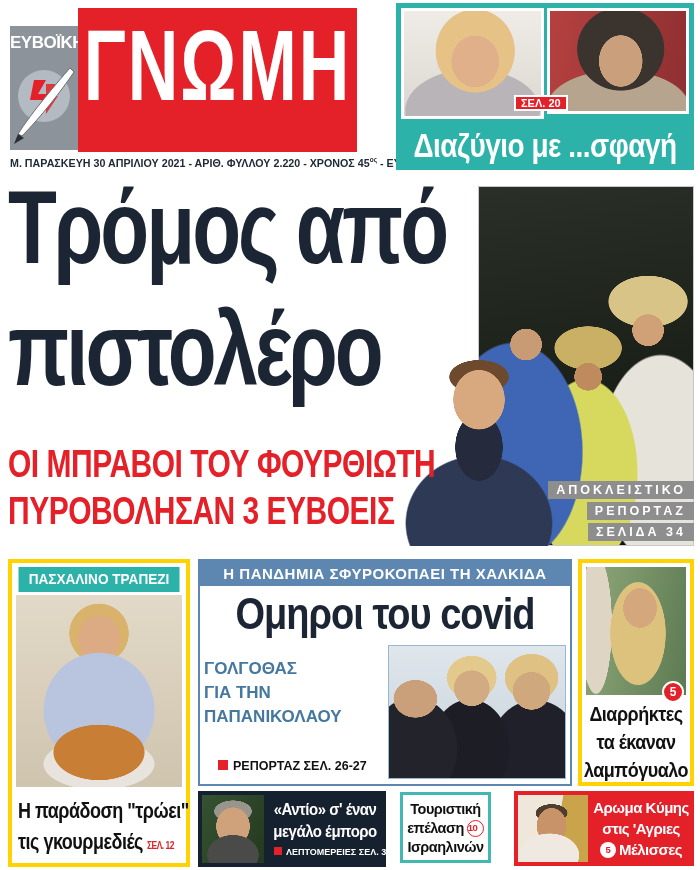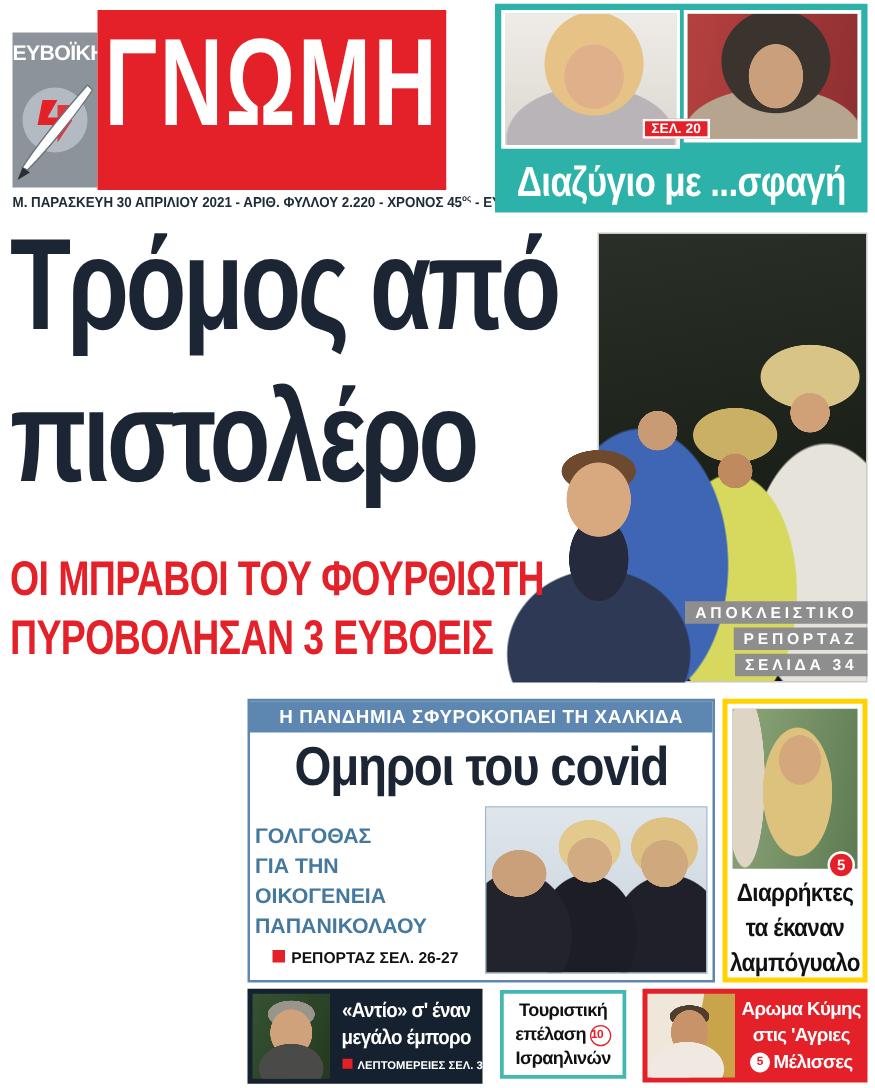--- a/index.html
+++ b/index.html
@@ -135,21 +135,21 @@
       radial-gradient(ellipse 17px 19px at 50% 46%, #d0a27c 0 98%, transparent 100%),
       radial-gradient(ellipse 19px 11px at 50% 24%, #9a958c 0 98%, transparent 100%),
       linear-gradient(120deg,#355232,#24391f); }
   .merchant-text { position:absolute; left:70px; top:7px; width:114px; text-align:center; color:#fff;
                    font-weight:bold; font-size:15px; line-height:20px; letter-spacing:-0.5px;
                    transform:scaleY(1.1); transform-origin:center top; white-space:nowrap; }
   .merchant-pageref { position:absolute; left:76px; top:56px; color:#fff; font-weight:bold; font-size:9px;
                       white-space:nowrap; }
   .merchant-pageref .red-sq { width:8px; height:8px; margin-right:4px; }
 
-  .tourism-box { left:400px; top:792px; width:101px; height:71px; border:3px solid #43b8b2; background:#fff;
+  .tourism-box { left:400px; top:792px; width:91px; height:71px; border:3px solid #43b8b2; background:#fff;
                  text-align:center; color:#111; font-weight:bold; font-size:14.5px; line-height:19px;
                  padding-top:5px; letter-spacing:-0.5px; }
   .tourism-row { display:flex; justify-content:center; align-items:center; gap:3px; }
   .badge-outline { display:inline-block; width:17px; height:17px; border-radius:50%; background:#fff;
                    border:1.5px solid #e42029; color:#e42029; font-weight:bold; font-size:9.5px;
                    text-align:left; line-height:14px; }
 
   .kymi-box { left:514px; top:791px; width:180px; height:75px; background:#e42029; }
   .kymi-ph { left:4px; top:4px; width:70px; height:67px;
     background:
@@ -207,28 +207,35 @@
 
   <div class="abs h1line h1a">Τρόμος από</div>
   <div class="abs h1line h1b">πιστολέρο</div>
   <div class="abs subline sub1">ΟΙ ΜΠΡΑΒΟΙ ΤΟΥ ΦΟΥΡΘΙΩΤΗ</div>
   <div class="abs subline sub2">ΠΥΡΟΒΟΛΗΣΑΝ 3 ΕΥΒΟΕΙΣ</div>
 
   <div class="gray-badge gb1">ΑΠΟΚΛΕΙΣΤΙΚΟ</div>
   <div class="gray-badge gb2">ΡΕΠΟΡΤΑΖ</div>
   <div class="gray-badge gb3">ΣΕΛΙΔΑ 34</div>
 
+  <div class="abs easter-box">
+    <div class="easter-kicker">ΠΑΣΧΑΛΙΝΟ ΤΡΑΠΕΖΙ</div>
+    <div class="ph easter-ph"></div>
+    <div class="easter-headline">
+      <div>Η παράδοση "τρώει"</div>
+      <div><span>τις γκουρμεδιές</span><span class="easter-pageref">ΣΕΛ. 12</span></div>
+    </div>
+  </div>
 
   <div class="abs covid-box">
     <div class="covid-kicker">Η ΠΑΝΔΗΜΙΑ ΣΦΥΡΟΚΟΠΑΕΙ ΤΗ ΧΑΛΚΙΔΑ</div>
     <div class="covid-headline">Ομηροι του covid</div>
     <div class="covid-deck">
       <div>ΓΟΛΓΟΘΑΣ</div>
       <div>ΓΙΑ ΤΗΝ</div>
-      <div>ΟΙΚΟΓΕΝΕΙΑ</div>
       <div>ΠΑΠΑΝΙΚΟΛΑΟΥ</div>
     </div>
     <div class="covid-pageref"><span class="red-sq"></span><span>ΡΕΠΟΡΤΑΖ ΣΕΛ. 26-27</span></div>
     <div class="ph covid-ph"></div>
   </div>
 
   <div class="abs burglars-box">
     <div class="ph burglar-ph"></div>
     <div class="circle-badge">5</div>
     <div class="burglars-headline">

